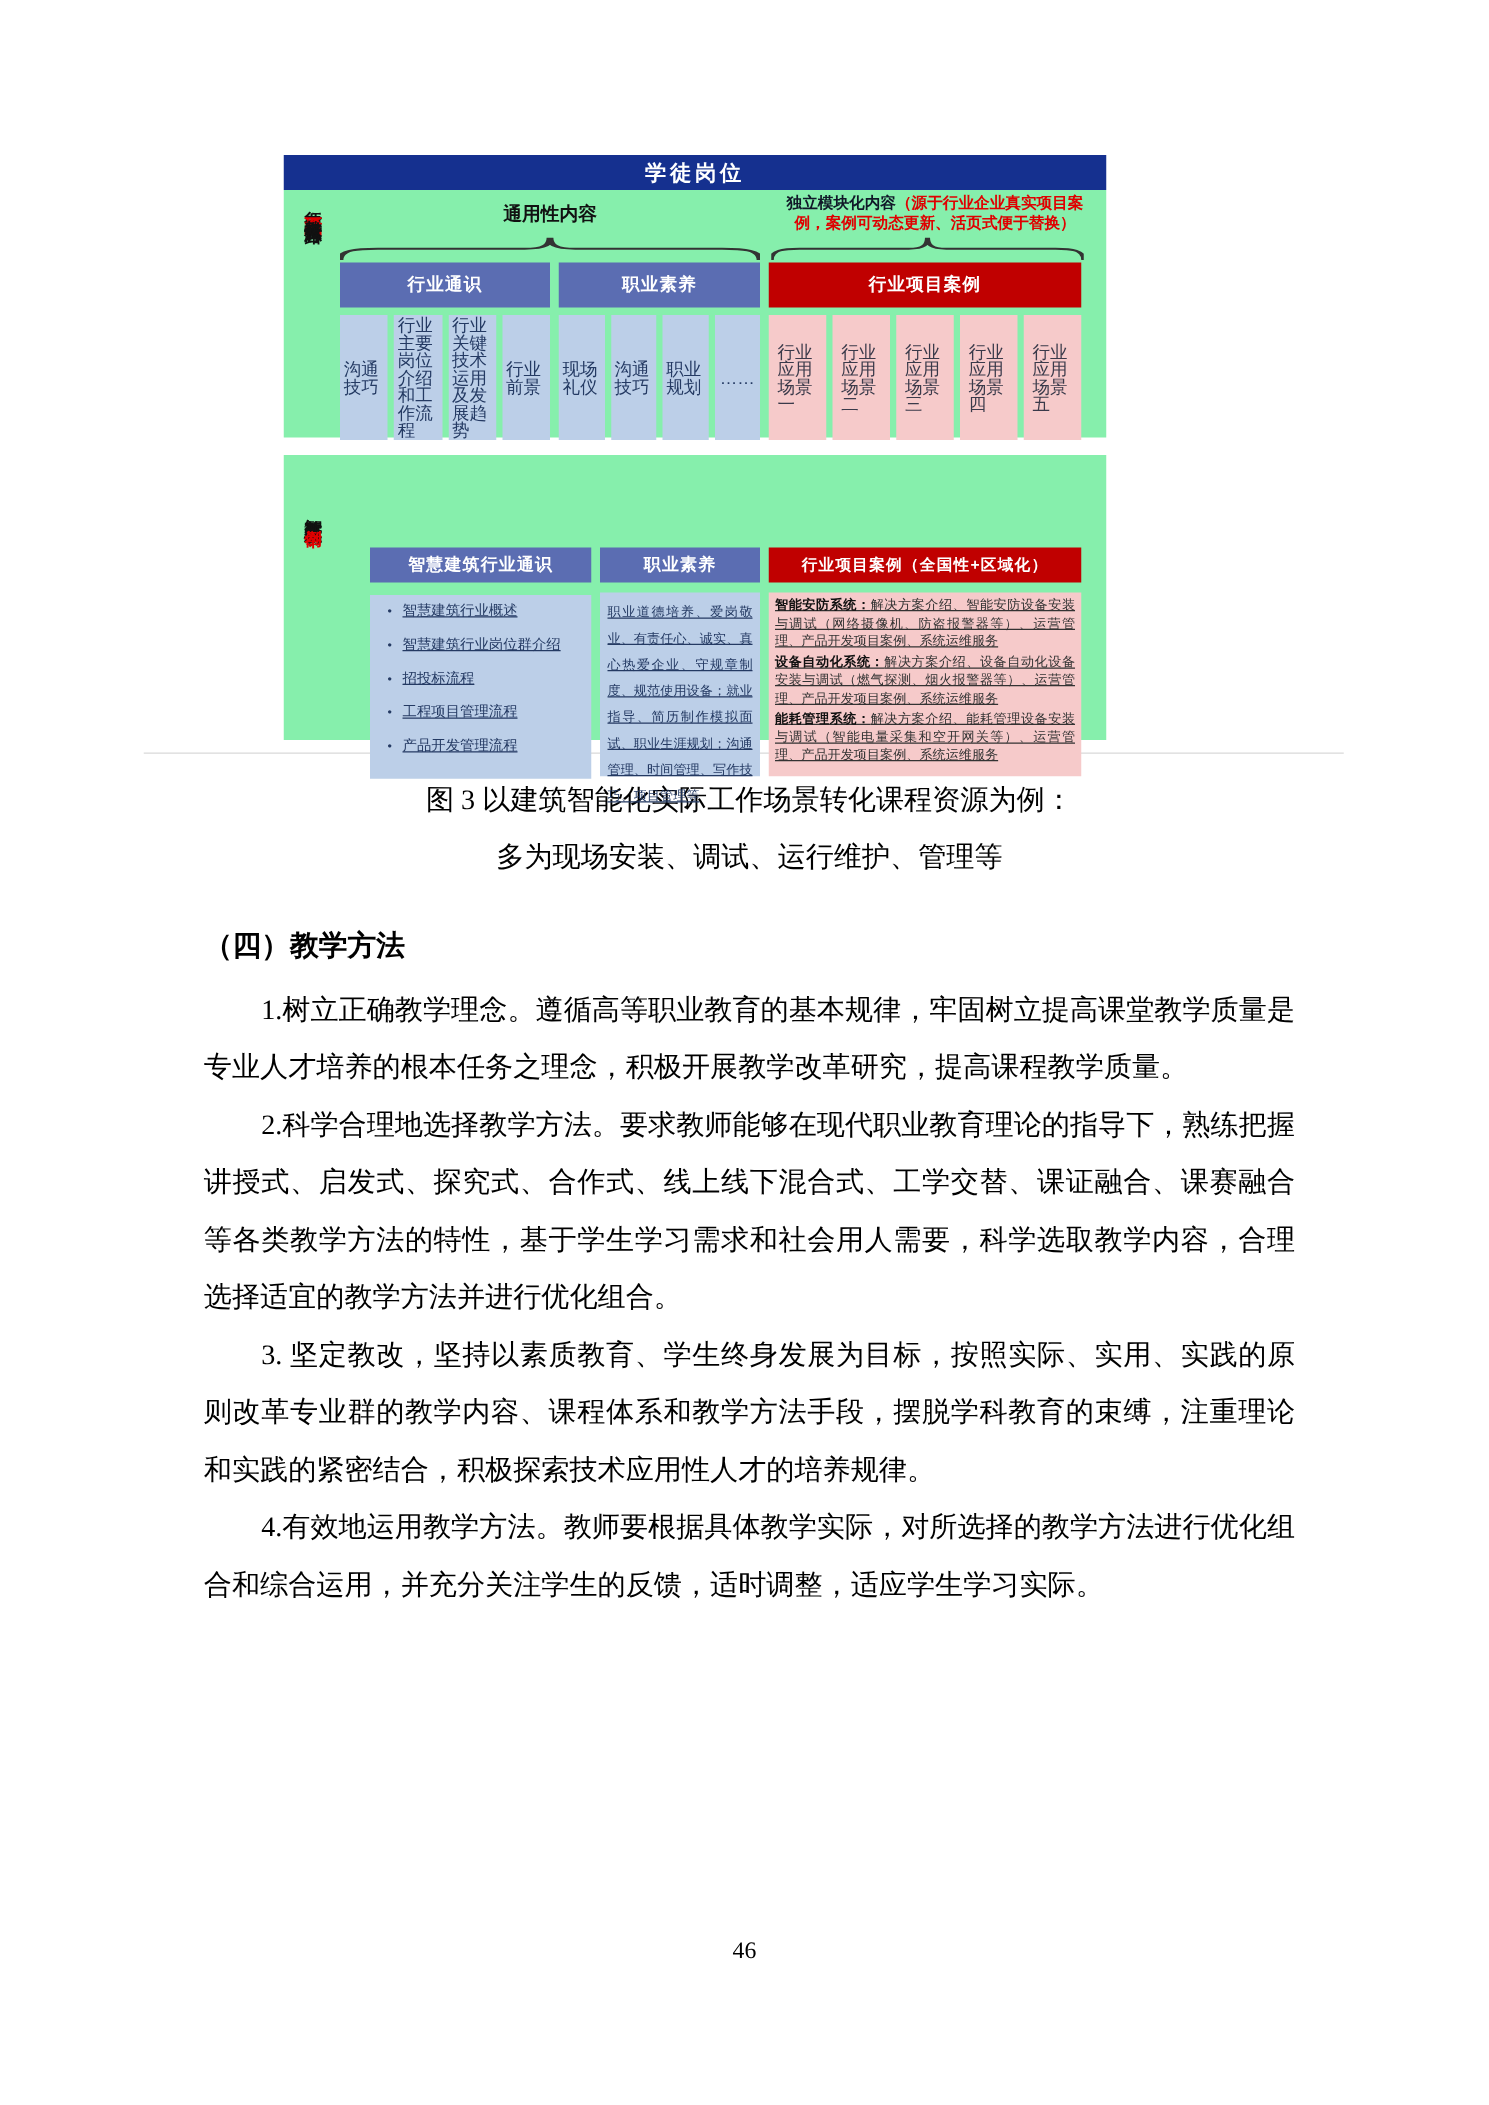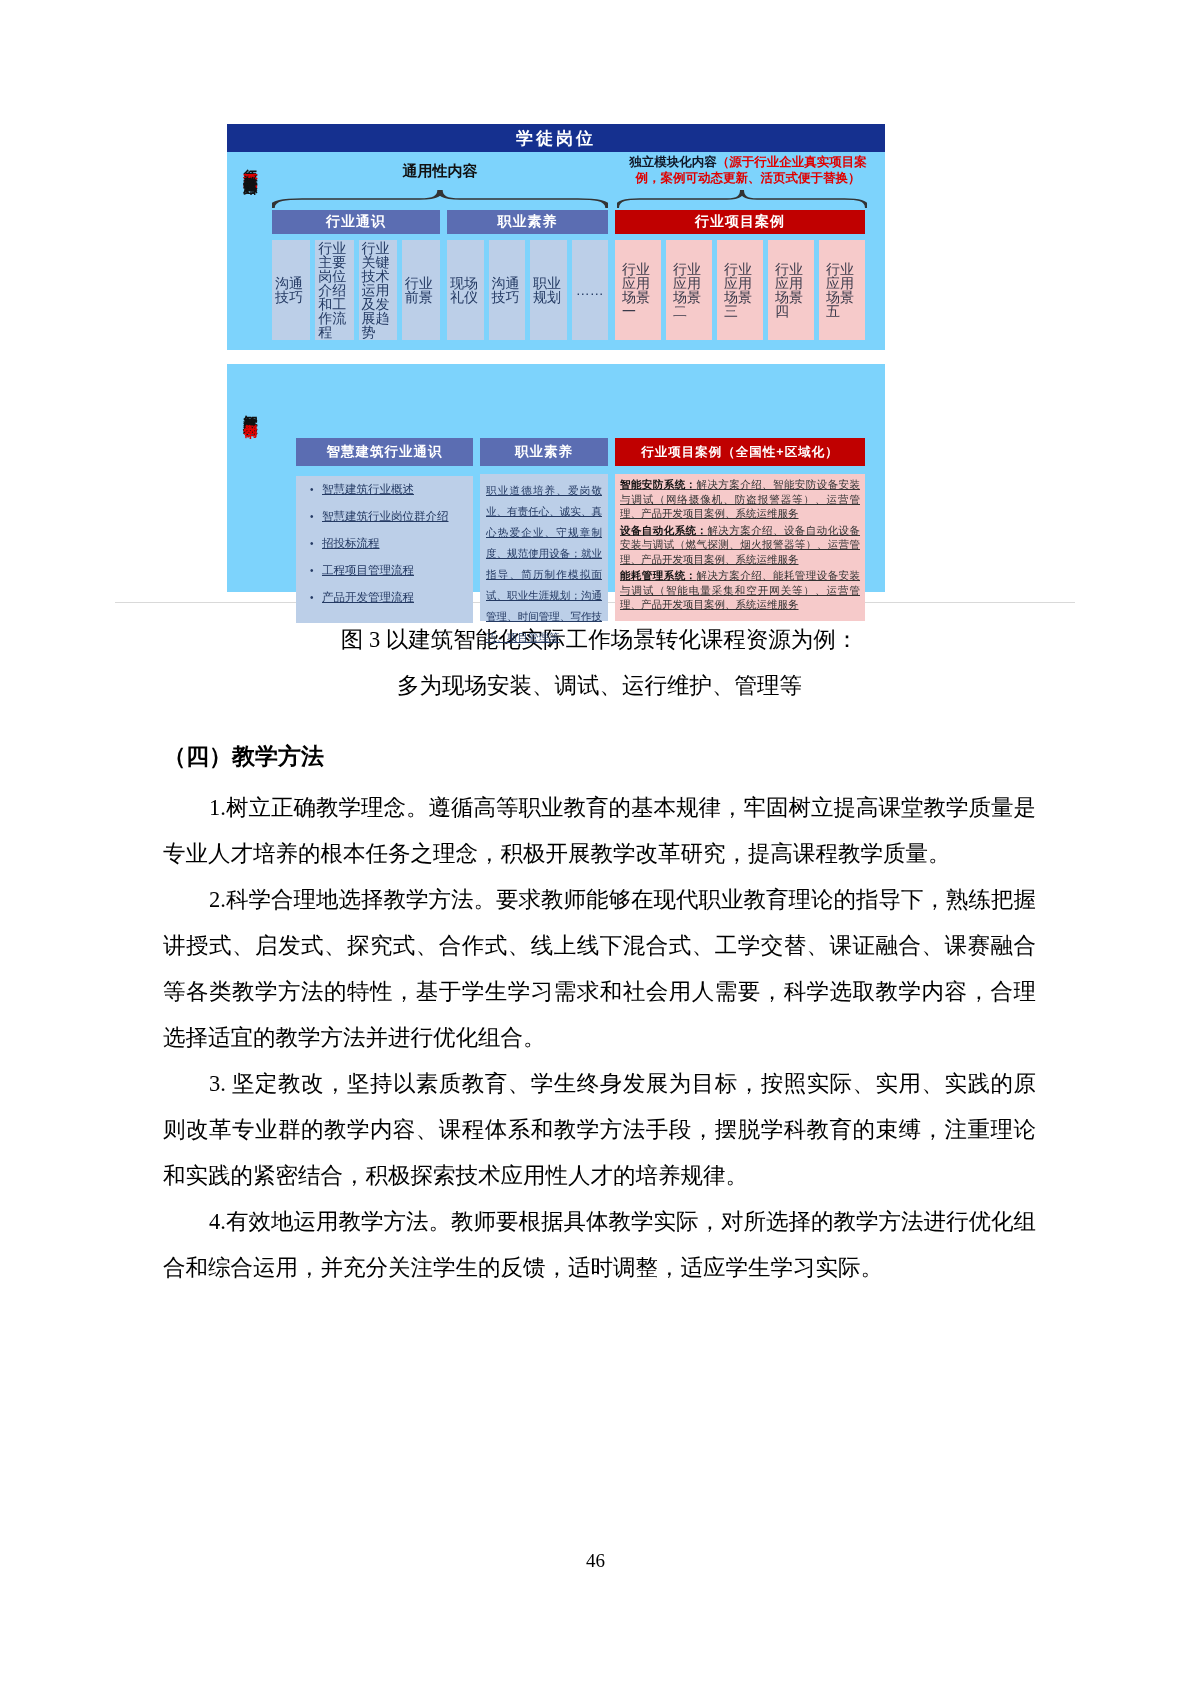--- a/index.html
+++ b/index.html
@@ -8,37 +8,37 @@
     font-family:"Liberation Serif", serif;color:#000;overflow:hidden;
   }
   .content{position:absolute;left:163px;top:112px;width:873px;}
   .body-par{font-size:22.5px;line-height:46px;text-align:justify;margin:0;}
   .indent{text-indent:46px;}
 
   
   .figure-wrap{margin:12px 0 0 64px;width:658px;font-family:"Liberation Sans", sans-serif;}
   .fig-title{height:28px;background:var(--title-bar-bg,#15308f);color:#fff;font-weight:bold;
     font-size:17px;letter-spacing:3px;display:flex;align-items:center;justify-content:center;}
-  .fig-sec{position:relative;background:#7dd3fc;padding-left:12px;}
+  .fig-sec{position:relative;background:#86efac;padding-left:12px;}
   .sec1{height:198px;}
   .sec-gap{height:14px;background:#ffffff;}
   .sec2{height:228px;}
   .vlabel{position:absolute;writing-mode:vertical-rl;text-orientation:upright;
     font-size:14px;font-weight:bold;letter-spacing:1px;color:#111;line-height:16px;}
   .vlabel .accent{color:var(--accent-red,#e00000);}
   .lbl-generic{position:absolute;left:45px;top:10px;width:336px;text-align:center;
     font-size:15px;font-weight:bold;color:#111;}
   .lbl-modular{position:absolute;left:390px;top:2px;width:262px;text-align:center;
     font-size:12.5px;line-height:16px;font-weight:bold;}
   .lbl-modular .lead{color:#101828;}
   .lbl-modular .paren{color:var(--accent-red,#e00000);}
   .brace{position:absolute;height:18px;}
   .brace svg{width:100%;height:100%;display:block;}
   .grp{position:absolute;top:58px;}
-  .grp-header{height:24px;display:flex;align-items:center;justify-content:center;
+  .grp-header{height:36px;display:flex;align-items:center;justify-content:center;
     color:#fff;font-weight:bold;font-size:14px;letter-spacing:1px;}
   .blue-h{background:var(--header-blue,#5b6db2);}
   .red-h{background:var(--header-red,#c00000);}
   .cells{display:flex;gap:5px;margin-top:6px;height:100px;}
   .cell{flex:1;display:flex;align-items:center;justify-content:center;text-align:left;
     font-size:14px;line-height:14px;word-break:break-all;padding:2px 3px;box-sizing:border-box;}
   .cell.blue{background:var(--cell-blue,#bccfe8);color:#243a63;}
   .cell.pink{background:var(--cell-pink,#f6caca);color:#3a3a4a;padding:2px 7px;}
   .col{position:absolute;top:42px;}
   .col-header{height:28px;display:flex;align-items:center;justify-content:center;

